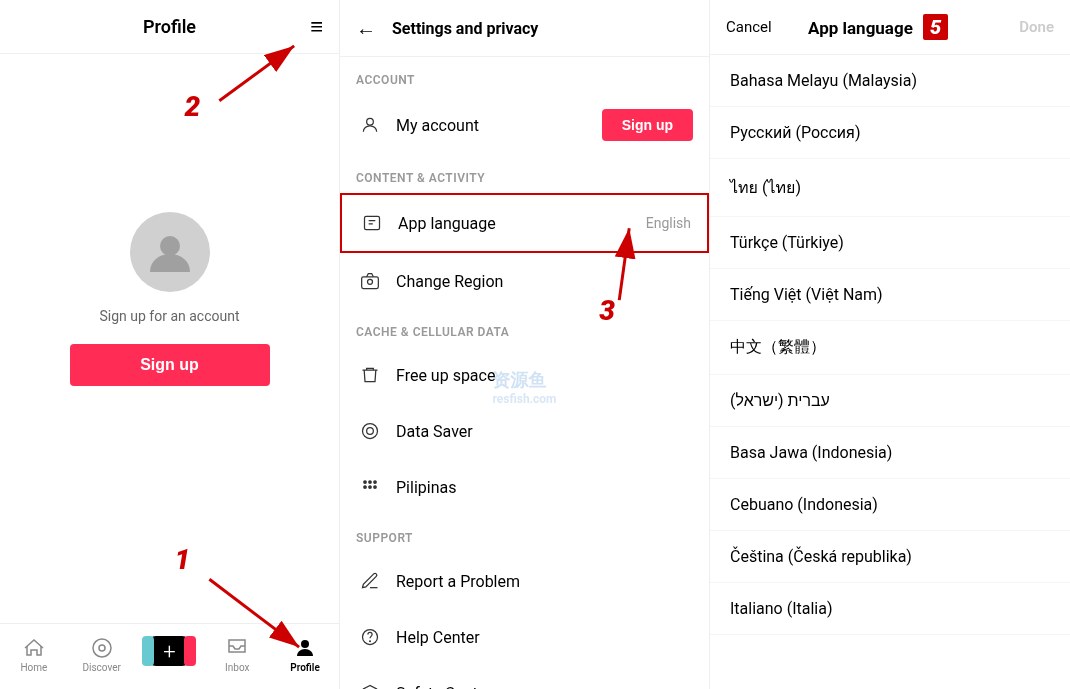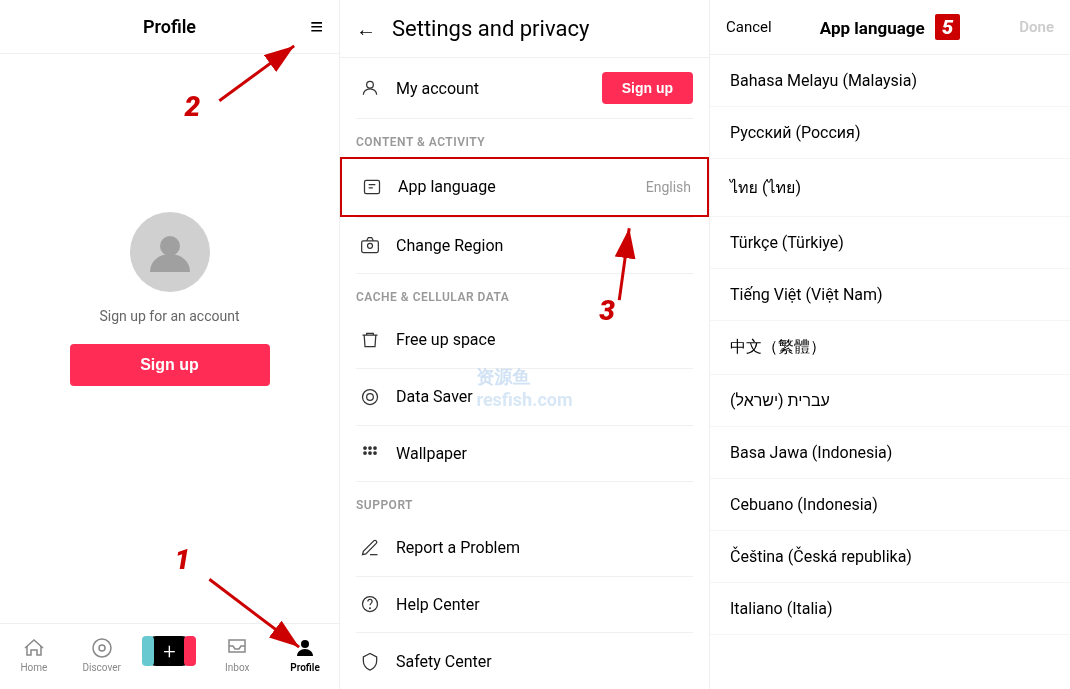--- a/index.html
+++ b/index.html
@@ -169,22 +169,22 @@
       top: 0;
       z-index: 10;
     }
     .back-arrow {
       font-size: 20px;
       cursor: pointer;
       margin-right: 16px;
       color: #000;
     }
     .settings-title {
-      font-size: 22px;
-      font-weight: 400;
+      font-size: 16px;
+      font-weight: 700;
     }
     .section-label {
       font-size: 12px;
       font-weight: 600;
       color: #999;
       padding: 16px 16px 8px;
       letter-spacing: 0.5px;
     }
     .settings-item {
       display: flex;
@@ -249,21 +249,20 @@
     .lang-cancel {
       color: #000;
       font-size: 15px;
       cursor: pointer;
       flex: 1;
     }
     .lang-title {
       font-size: 17px;
       font-weight: 700;
       flex: 2;
-      text-align: center;
     }
     .lang-done {
       flex: 1;
       text-align: right;
       color: #ccc;
       font-size: 15px;
       font-weight: 600;
       cursor: pointer;
     }
     .lang-list {
@@ -401,20 +400,21 @@
     </div>
   </div>
 </div>
 
 <div class="panel-settings">
   <div class="settings-header">
     <span class="back-arrow">←</span>
     <span class="settings-title">Settings and privacy</span>
   </div>
 
+  <div class="section-label">ACCOUNT</div>
   <div class="settings-item">
     <div class="settings-item-icon">
       <svg width="20" height="20" viewBox="0 0 24 24" fill="none" stroke="#333" stroke-width="1.5">
         <circle cx="12" cy="8" r="4"></circle>
         <path d="M4 20c0-4 3.6-7 8-7s8 3 8 7"></path>
       </svg>
     </div>
     <span class="settings-item-label">My account</span>
     <button class="signup-pill">Sign up</button>
   </div>
@@ -468,21 +468,21 @@
     <div class="settings-item-icon">
       <svg width="20" height="20" viewBox="0 0 24 24" fill="none" stroke="#333" stroke-width="1.5">
         <circle cx="6" cy="6" r="1.5" fill="#333"></circle>
         <circle cx="12" cy="6" r="1.5" fill="#333"></circle>
         <circle cx="18" cy="6" r="1.5" fill="#333"></circle>
         <circle cx="6" cy="12" r="1.5" fill="#333"></circle>
         <circle cx="12" cy="12" r="1.5" fill="#333"></circle>
         <circle cx="18" cy="12" r="1.5" fill="#333"></circle>
       </svg>
     </div>
-    <span class="settings-item-label">Wallpaper</span>
+    <span class="settings-item-label">Pilipinas</span>
   </div>
   <div class="settings-divider"></div>
 
   <div class="section-label">SUPPORT</div>
   <div class="settings-item">
     <div class="settings-item-icon">
       <svg width="20" height="20" viewBox="0 0 24 24" fill="none" stroke="#333" stroke-width="1.5">
         <path d="M12 20h9"></path>
         <path d="M16.5 3.5a2.12 2.12 0 0 1 3 3L7 19l-4 1 1-4Z"></path>
       </svg>
@@ -515,21 +515,21 @@
       <marker id="arrowhead3" markerWidth="10" markerHeight="7" refX="10" refY="3.5" orient="auto">
         <polygon points="0 0, 10 3.5, 0 7" fill="#cc0000"></polygon>
       </marker>
     </defs>
     <line x1="280" y1="300" x2="290" y2="228" stroke="#cc0000" stroke-width="3" marker-end="url(#arrowhead3)"></line>
     <text x="260" y="320" fill="#cc0000" font-size="28" font-weight="900" font-style="italic">3</text>
   </svg>
 
   <div class="watermark" style="top:55%;left:50%;transform:translate(-50%,-50%);">
     <div style="color:rgba(100,160,220,0.3);font-size:18px;margin-top:16px;">资源鱼</div>
-    <div style="color:rgba(100,160,220,0.25);font-size:18px;">resfish.com</div>
+    <div style="color:rgba(100,160,220,0.25);font-size:12px;">resfish.com</div>
   </div>
 </div>
 
 <div class="panel-language">
   <div class="lang-header">
     <span class="lang-cancel">Cancel</span>
     <span class="lang-title">
       <span>App language</span>
       <span class="red-num" style="margin-left:6px;">5</span>
     </span>

